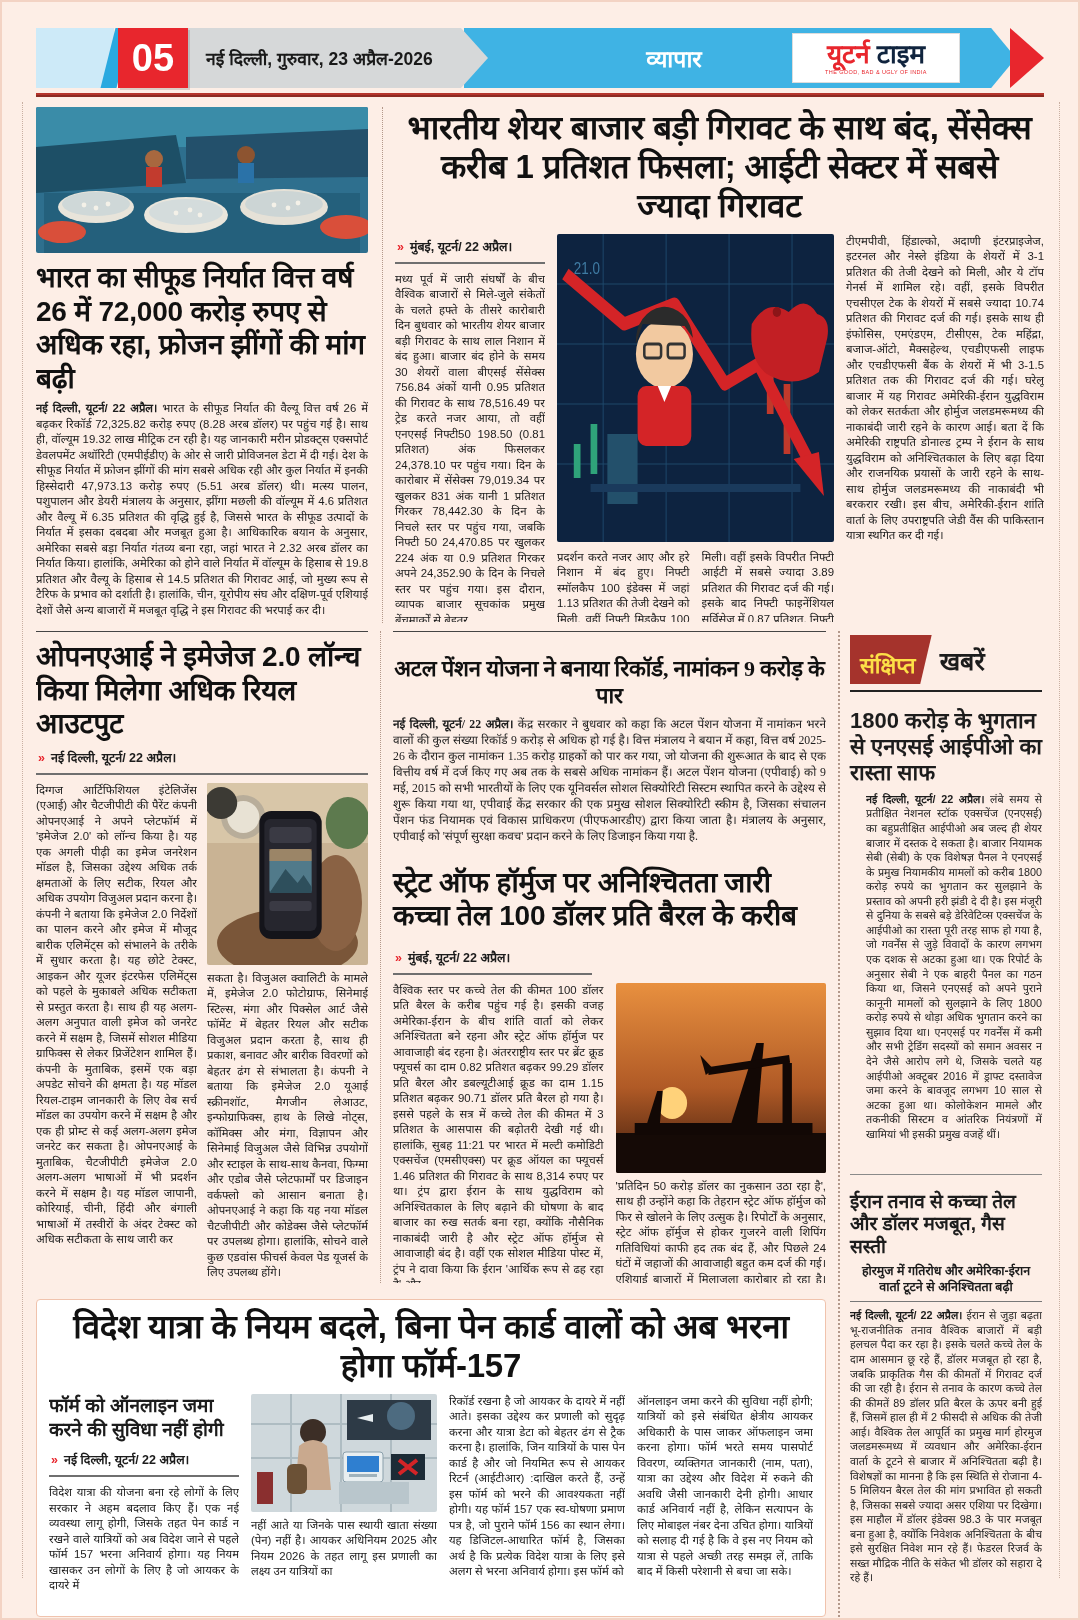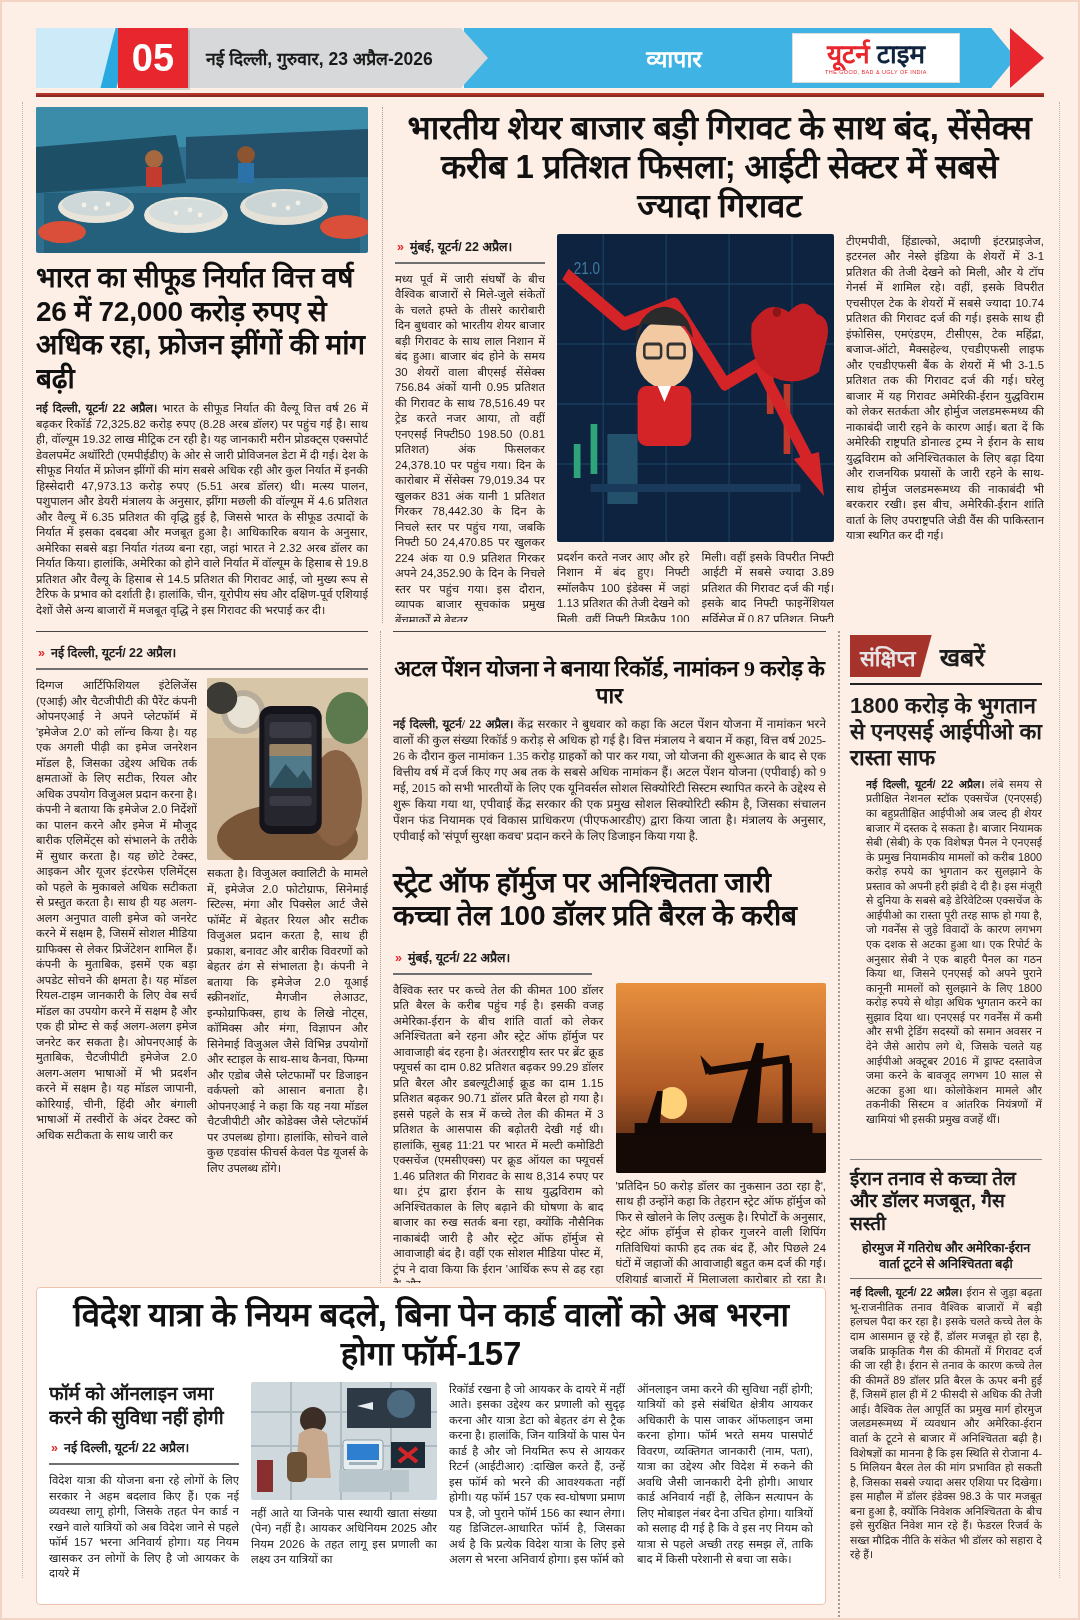--- a/index.html
+++ b/index.html
@@ -72,33 +72,33 @@
   .pension .hl-md { text-align:center; margin-bottom:6px; }
   .pension .bodytxt { height:140px; font-size:11.8px; }
   .hormuz { margin-top:10px; }
   .hormuz .hl-lg { margin-bottom:12px; }
   .hormuz-cols { display:grid; grid-template-columns:1fr 1fr; gap:12px; height:330px; overflow:hidden; }
   .hormuz-cols .photo { height:190px; margin-bottom:6px; }
 
   
   .sidebar { border-left:2px dotted #b3988a; padding:4px 2px 0 10px; overflow:hidden; }
   .sb-head { display:flex; align-items:center; gap:8px; border-bottom:2px solid #222; padding-bottom:6px; }
-  .sb-badge { background:#a5332c; color:#e5e5e5; font-size:22px; font-weight:bold; padding:7px 16px 5px 10px;
+  .sb-badge { background:#a5332c; color:#fde047; font-size:22px; font-weight:bold; padding:14px 16px 5px 10px;
               clip-path:polygon(0 0,100% 0,86% 100%,0 100%); }
   .sb-title { font-size:25px; font-weight:bold; }
-  .sb-item { padding-top:8px; }
+  .sb-item { padding-top:16px; }
   .sb-item + .sb-item { border-top:1px solid #8a8a8a; margin-top:10px; }
   .sb-hl { font-size:22px; font-weight:bold; line-height:1.18; margin-bottom:6px; }
   .sb-hl2 { font-size:19px; }
   .sb-sub { font-size:12.5px; font-weight:bold; text-align:center; line-height:1.25; border-bottom:1px solid #777; padding-bottom:6px; margin-bottom:6px; }
   .sb-body { font-size:10.8px; line-height:1.35; text-align:justify; overflow:hidden; }
   .sb-body.b1 { height:372px;margin-left:16px; } .sb-body.b2 { height:372px; }
 
   
-  .card { background:#fff; border:1px solid #f0c3ad; border-radius:4px; margin-top:4px;
+  .card { background:#fff; border:1px solid #f0c3ad; border-radius:4px; margin-top:16px;
           padding:8px 12px; height:318px; overflow:hidden; }
   .card .hl-xl { font-size:33px; margin-bottom:8px; }
   .card-grid { display:grid; grid-template-columns:190px 186px 176px 1fr; gap:12px; height:248px; overflow:hidden; }
   .travel-sub { font-size:19px; font-weight:bold; line-height:1.25; margin-bottom:6px; }
   .card .photo { height:118px; margin-bottom:6px; }
 </style>
 </head>
 <body>
 
 <div class="edge-dots left"></div>
@@ -224,20 +224,21 @@
       </div>
     </div>
   </div>
 
   <div class="lower">
     <div class="lower-left">
 
       <div class="row2mid">
 
         <div class="openai">
+          <div class="hl hl-lg">ओपनएआई ने इमेजेज 2.0 लॉन्च किया मिलेगा अधिक रियल आउटपुट</div>
           <div class="byline">
             <span class="mk">»</span><span>नई दिल्ली, यूटर्न/ 22 अप्रैल।</span>
           </div>
           <div class="openai-cols">
             <div class="bodytxt" style="height:500px">दिग्गज आर्टिफिशियल इंटेलिजेंस (एआई) और चैटजीपीटी की पैरेंट कंपनी ओपनएआई ने अपने प्लेटफॉर्म में 'इमेजेज 2.0' को लॉन्च किया है। यह एक अगली पीढ़ी का इमेज जनरेशन मॉडल है, जिसका उद्देश्य अधिक तर्क क्षमताओं के लिए सटीक, रियल और अधिक उपयोग विजुअल प्रदान करना है। कंपनी ने बताया कि इमेजेज 2.0 निर्देशों का पालन करने और इमेज में मौजूद बारीक एलिमेंट्स को संभालने के तरीके में सुधार करता है। यह छोटे टेक्स्ट, आइकन और यूजर इंटरफेस एलिमेंट्स को पहले के मुकाबले अधिक सटीकता से प्रस्तुत करता है। साथ ही यह अलग-अलग अनुपात वाली इमेज को जनरेट करने में सक्षम है, जिसमें सोशल मीडिया ग्राफिक्स से लेकर प्रिजेंटेशन शामिल हैं। कंपनी के मुताबिक, इसमें एक बड़ा अपडेट सोचने की क्षमता है। यह मॉडल रियल-टाइम जानकारी के लिए वेब सर्च मॉडल का उपयोग करने में सक्षम है और एक ही प्रोम्ट से कई अलग-अलग इमेज जनरेट कर सकता है। ओपनएआई के मुताबिक, चैटजीपीटी इमेजेज 2.0 अलग-अलग भाषाओं में भी प्रदर्शन करने में सक्षम है। यह मॉडल जापानी, कोरियाई, चीनी, हिंदी और बंगाली भाषाओं में तस्वीरों के अंदर टेक्स्ट को अधिक सटीकता के साथ जारी कर</div>
             <div>
               <div class="photo">
                 <svg viewBox="0 0 160 182" preserveAspectRatio="none">
                   <rect width="160" height="182" fill="#c9b394"></rect>
                   <rect width="160" height="60" fill="#d8c6a8"></rect>

